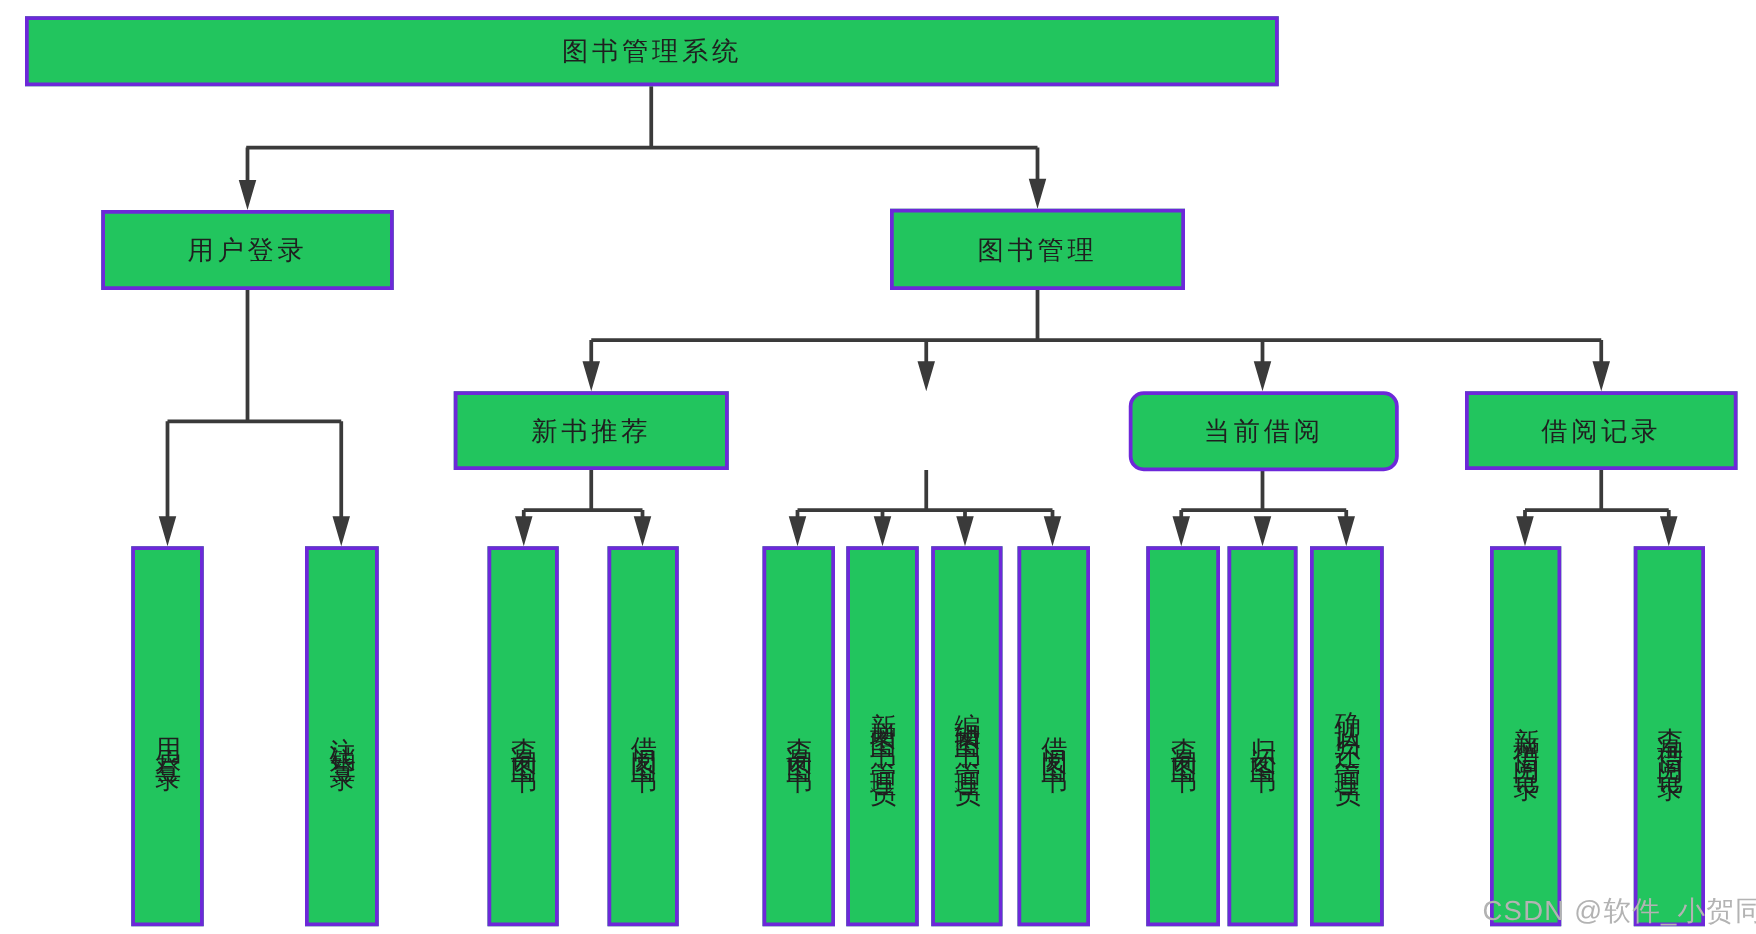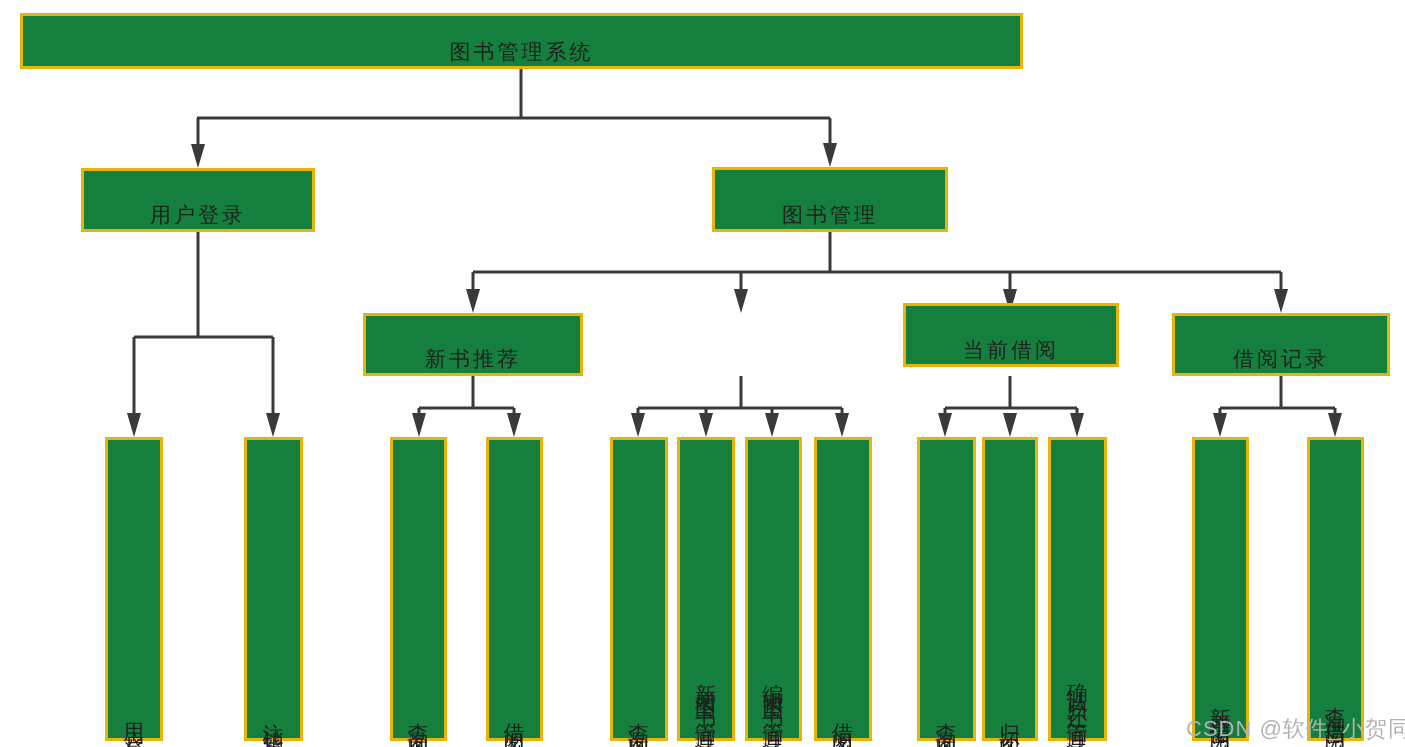--- a/index.html
+++ b/index.html
@@ -13,24 +13,24 @@
   }
   .wires {
     position: absolute;
     left: 0; top: 0;
     width: 1405px; height: 747px;
     pointer-events: none;
   }
   .box {
     position: absolute;
     box-sizing: border-box;
-    border: 3px solid #eab308;
-    background: #15803d;
+    border: 3px solid #6d28d9;
+    background: #22c55e;
     display: flex;
-    align-items: flex-end;
+    align-items: center;
     justify-content: center;
     color: #1f1f1f;
   }
   .hlabel {
     font-size: 21px;
     letter-spacing: 3px;
     white-space: nowrap;
   }
   .leaf > .vlabel {
     writing-mode: vertical-rl;
@@ -81,21 +81,21 @@
   <div class="box" style="left:81px; top:168px; width:234px; height:64px;">
     <span class="hlabel">用户登录</span>
   </div>
   <div class="box" style="left:712px; top:167px; width:236px; height:65px;">
     <span class="hlabel">图书管理</span>
   </div>
 
   <div class="box" style="left:363px; top:313px; width:220px; height:63px;">
     <span class="hlabel">新书推荐</span>
   </div>
-  <div class="box" style="left:903px; top:303px; width:216px; height:64px;">
+  <div class="box" style="left:903px; top:313px; width:216px; height:64px;border-radius:12px;">
     <span class="hlabel">当前借阅</span>
   </div>
   <div class="box" style="left:1172px; top:313px; width:218px; height:63px;">
     <span class="hlabel">借阅记录</span>
   </div>
 
   <div class="box leaf" style="left:105px; top:437px; width:58px; height:304px;">
     <span class="vlabel">用户登录</span>
   </div>
   <div class="box leaf" style="left:244px; top:437px; width:59px; height:304px;">

